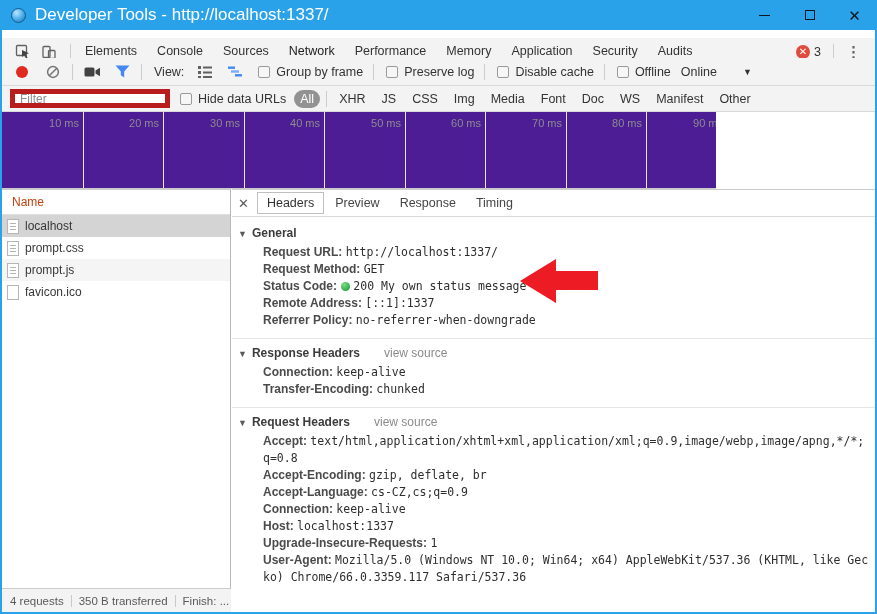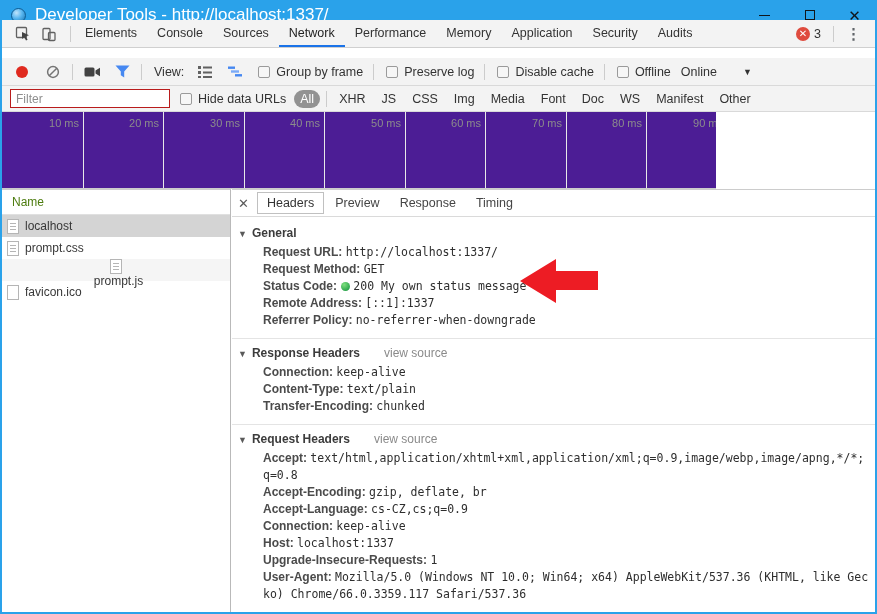--- a/index.html
+++ b/index.html
@@ -14,21 +14,21 @@
   .win-icon{ width:15px; height:15px; border-radius:50%; margin:0 9px 0 11px;
              background:radial-gradient(circle at 35% 30%, #bfe3fa 0%, #57b5ef 45%, #1470ad 100%);
              border:1px solid #0e5d94; }
   .win-title{ font-size:17px; color:#fff; }
   .win-controls{ margin-left:auto; display:flex; height:30px; }
   .win-btn{ width:45px; height:30px; display:flex; align-items:center; justify-content:center; color:#10161c; }
   .glyph-min{ width:11px; height:1px; background:#10161c; display:block; }
   .glyph-max{ width:10px; height:10px; border:1px solid #10161c; display:block; }
   .glyph-close{ font-size:15px; line-height:1; color:#10161c; }
   
-  .tabbar{ position:absolute; left:0; top:20px; width:873px; height:28px; background:#f3f3f3;
+  .tabbar{ position:absolute; left:0; top:38px; width:873px; height:28px; background:#f3f3f3;
            border-bottom:1px solid #d0d0d0; display:flex; align-items:center; }
   .tb-icons{ display:flex; align-items:center; padding:0 4px 0 8px; }
   .tb-icon{ width:26px; height:24px; display:flex; align-items:center; justify-content:center; }
   .vdiv{ width:1px; height:16px; background:#ccc; margin:0 4px; }
   .tab{ padding:0 10px; height:27px; line-height:27px; font-size:12.5px; color:#333; }
   .tab.selected{ border-bottom:2px solid #1a73e8; color:#222; }
   .tabbar-right{ margin-left:auto; display:flex; align-items:center; padding-right:6px; }
   .err-badge{ width:14px; height:14px; border-radius:50%; background:#df4b3e; color:#fff; font-size:10px;
               display:flex; align-items:center; justify-content:center; line-height:1; }
   .err-count{ font-size:12.5px; color:#333; margin:0 8px 0 4px; }
@@ -39,38 +39,38 @@
   .record-dot{ width:12px; height:12px; border-radius:50%; background:#e02a1f; margin:0 10px 0 14px; }
   .clear-icon{ margin:0 8px; display:flex; }
   .cam-icon,.funnel-icon,.list-icon,.wf-icon{ margin:0 7px; display:flex; }
   .view-label{ margin:0 6px 0 8px; }
   .chk{ width:12px; height:12px; border:1px solid #9a9a9a; border-radius:2px; background:#f6f6f6; margin:0 6px 0 8px; flex:none; }
   .ddl-arrow{ font-size:9px; color:#333; margin-left:26px; }
   .throttle-val{ margin-left:10px; }
   
   .filterbar{ position:absolute; left:0; top:86px; width:873px; height:26px; background:#f3f3f3;
               border-bottom:1px solid #d9d9d9; display:flex; align-items:center; font-size:12.5px; color:#333; }
-  .filter-input{ width:160px; height:19px; margin-left:8px; border:1px solid #b91c1c; background:#fff;
+  .filter-input{ width:160px; height:19px; margin-left:8px; border:5px solid #b91c1c; background:#fff;
                  font-size:12px; padding:0 5px; font-family:"Liberation Sans",sans-serif; color:#333; }
   .filter-input::placeholder{ color:#8e8e8e; }
   .pill{ padding:2px 6px; margin:0 2px; color:#333; border-radius:9px;text-align:center; }
   .pill.selected{ background:#929292; color:#fff; }
   
   .overview{ position:absolute; left:0; top:112px; width:714px; height:77px; background:#4c1d95;
              border-bottom:1px solid #ccc; overflow:hidden; }
   .tickline{ position:absolute; top:0; bottom:0; width:1px; background:#e8e8e8; }
   .ticklabel{ position:absolute; top:5px; transform:translateX(-100%); padding-right:4px;
               font-size:11px; color:#8c8c8c; white-space:nowrap; }
   
   .left-panel{ position:absolute; left:0; top:189px; width:229px; height:423px; background:#fff;
                border-right:1px solid #b9b9b9; border-top:1px solid #ccc; }
-  .name-header{ height:25px; line-height:25px; padding-left:10px; font-size:12px; color:#4d7c0f;
+  .name-header{ height:25px; line-height:25px; padding-left:10px; font-size:12px; color:#c2410c;
                 border-bottom:1px solid #e0e0e0; background:#fff; }
   .req-row{ height:22px; display:flex; align-items:center; font-size:12px; color:#383838; padding-left:5px; }
-  .req-row.odd{ background:#f5f5f5;flex-direction:column; }
+  .req-row.odd{ background:#f5f5f5; }
   .req-row.selected{ background:#d4d4d4; }
   .doc-icon{ width:12px; height:15px; border:1px solid #b5b5b5; background:#fff; margin-right:6px; flex:none;
              display:flex; flex-direction:column; justify-content:center; gap:2px; padding:2px; }
   .doc-icon i{ display:block; height:1px; background:#b5b5b5; }
   .statusbar{ position:absolute; left:0; bottom:0; width:229px; height:24px; background:#f3f3f3;
               border-top:1px solid #ccc; display:flex; align-items:center; font-size:11.5px; color:#5a5a5a;
               padding-left:8px; white-space:nowrap; overflow:hidden; }
   .sb-sep{ width:1px; height:12px; background:#c9c9c9; margin:0 7px; flex:none; }
   
   .right-panel{ position:absolute; left:230px; top:189px; width:643px; height:423px; background:#fff;
@@ -269,20 +269,27 @@
           <i></i>
           <i></i>
           <i></i>
         </span>
       <span>prompt.js</span>
     </div>
     <div class="req-row">
       <span class="doc-icon blank"></span>
       <span>favicon.ico</span>
     </div>
+    <div class="statusbar">
+      <span>4 requests</span>
+      <span class="sb-sep"></span>
+      <span>350 B transferred</span>
+      <span class="sb-sep"></span>
+      <span>Finish: ...</span>
+    </div>
   </div>
 
   <div class="right-panel">
     <div class="detail-tabs">
       <span class="close-x">✕</span>
       <span class="dtab selected">Headers</span>
       <span class="dtab">Preview</span>
       <span class="dtab">Response</span>
       <span class="dtab">Timing</span>
     </div>
@@ -302,21 +309,20 @@
 
       <div class="sec-divider"></div>
 
       <div class="section-title">
         <span class="disclosure">▼</span>
         <span class="sec-label">Response Headers</span>
         <span class="view-source">view source</span>
       </div>
       <div class="hitems">
         <div class="hitem"><span class="hkey">Connection:</span> <span class="hval">keep-alive</span></div>
-        <div class="hitem"><span class="hkey">Content-Type:</span> <span class="hval">text/plain</span></div>
         <div class="hitem"><span class="hkey">Transfer-Encoding:</span> <span class="hval">chunked</span></div>
       </div>
 
       <div class="sec-divider"></div>
 
       <div class="section-title">
         <span class="disclosure">▼</span>
         <span class="sec-label">Request Headers</span>
         <span class="view-source">view source</span>
       </div>

